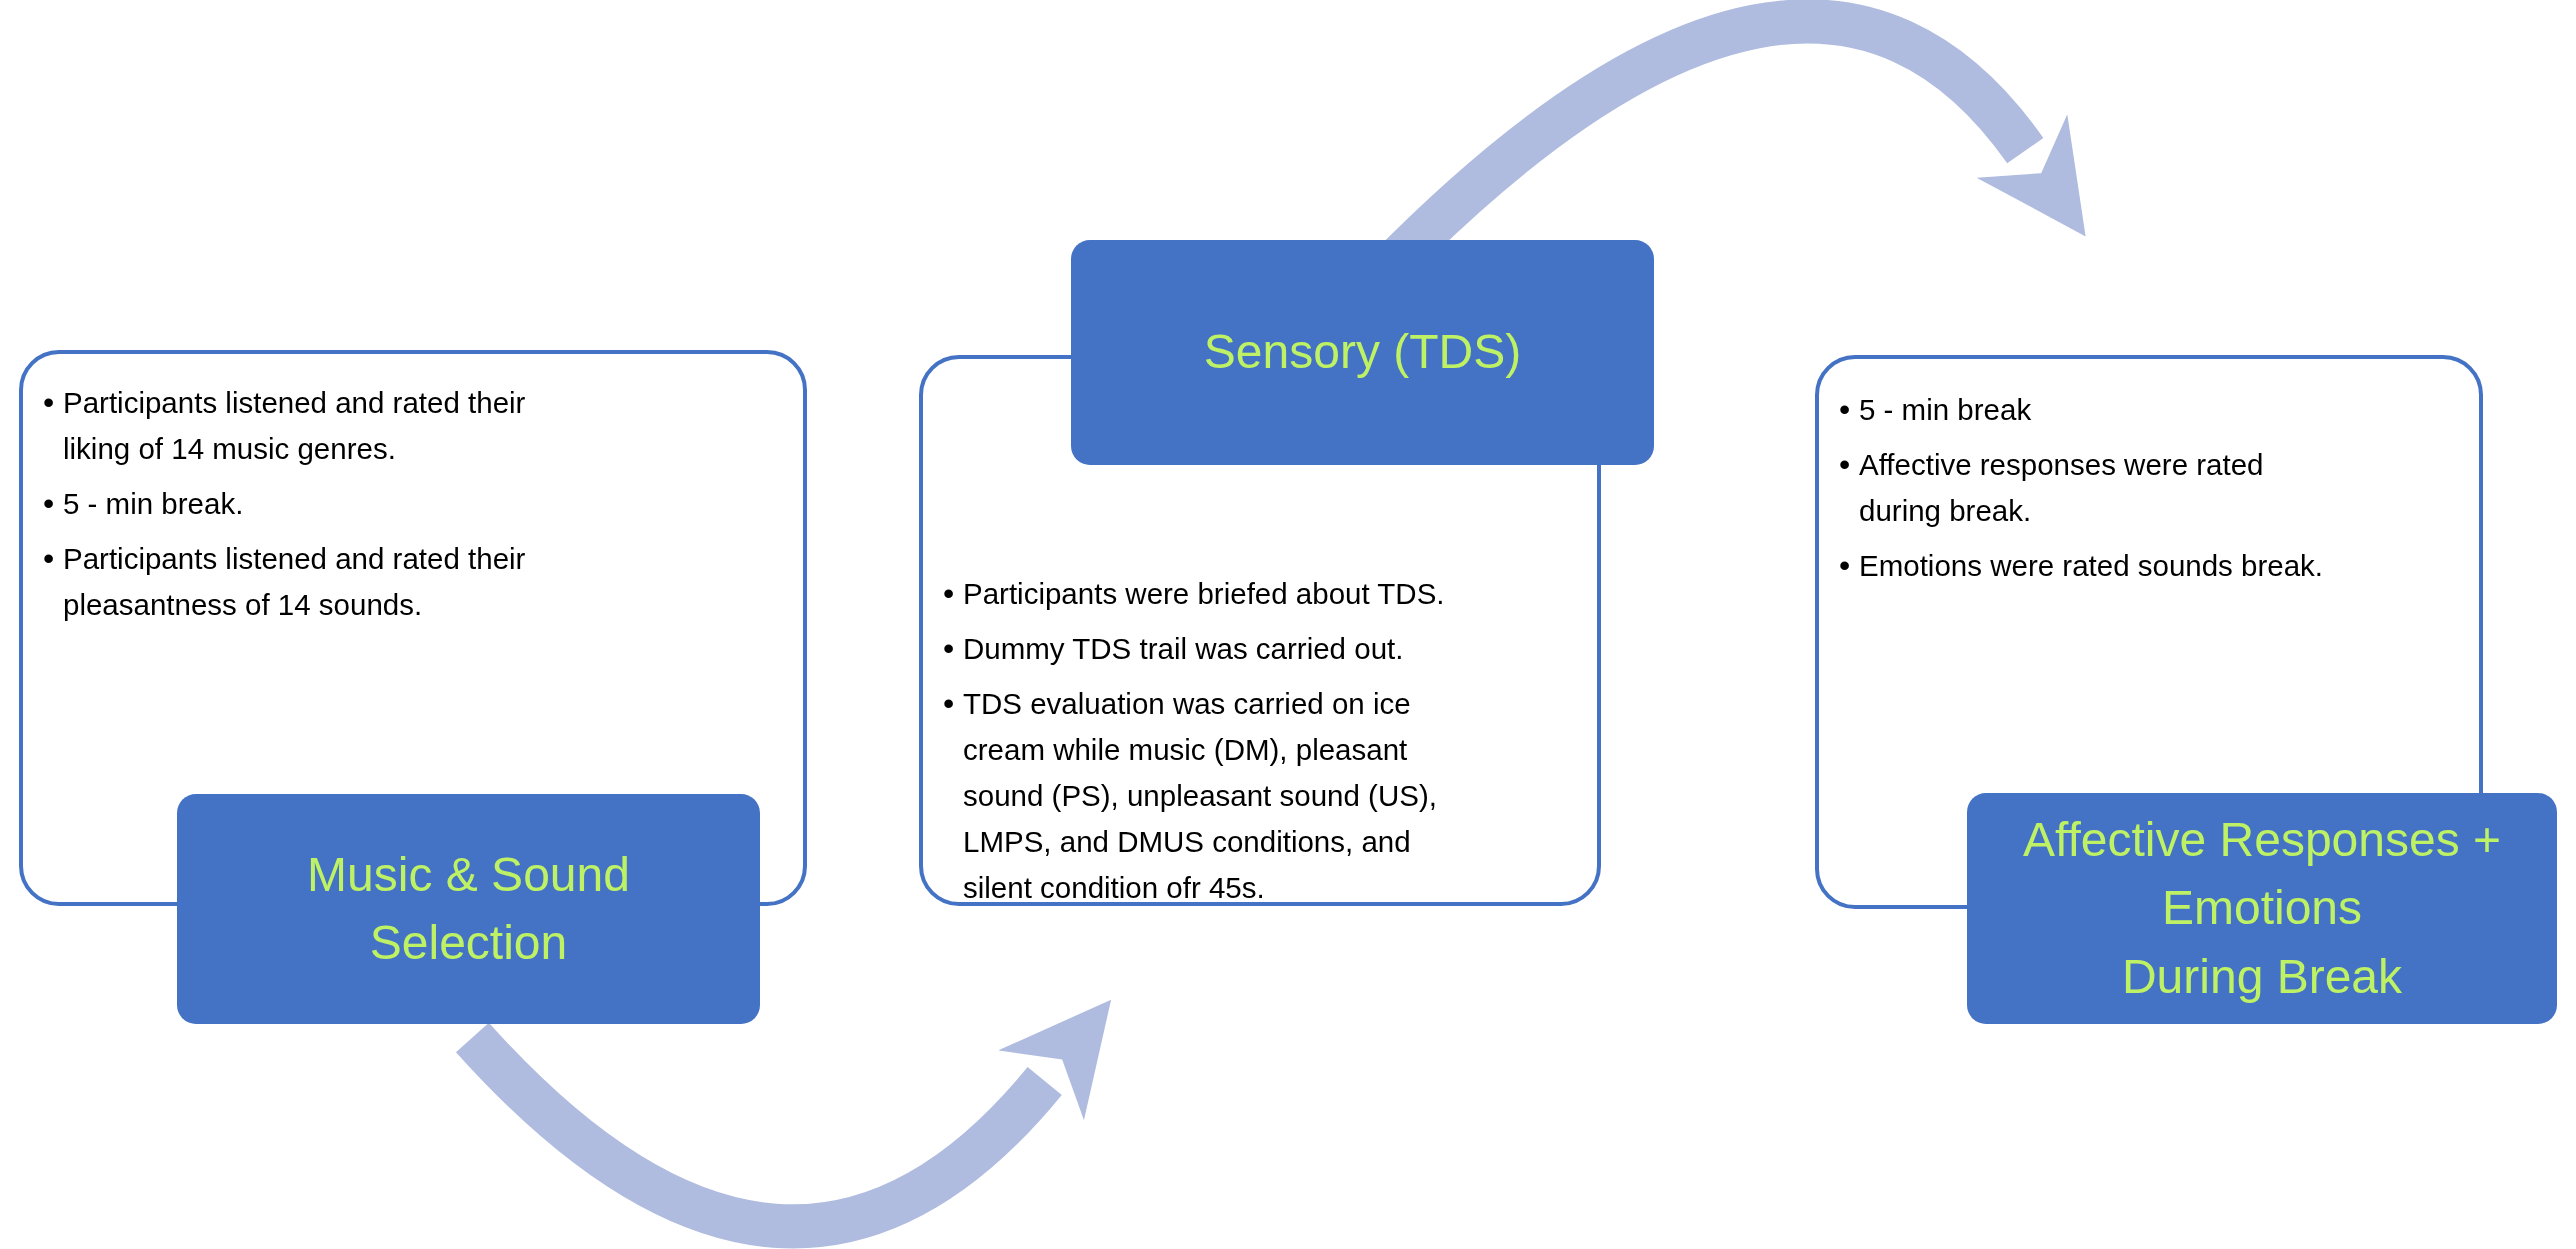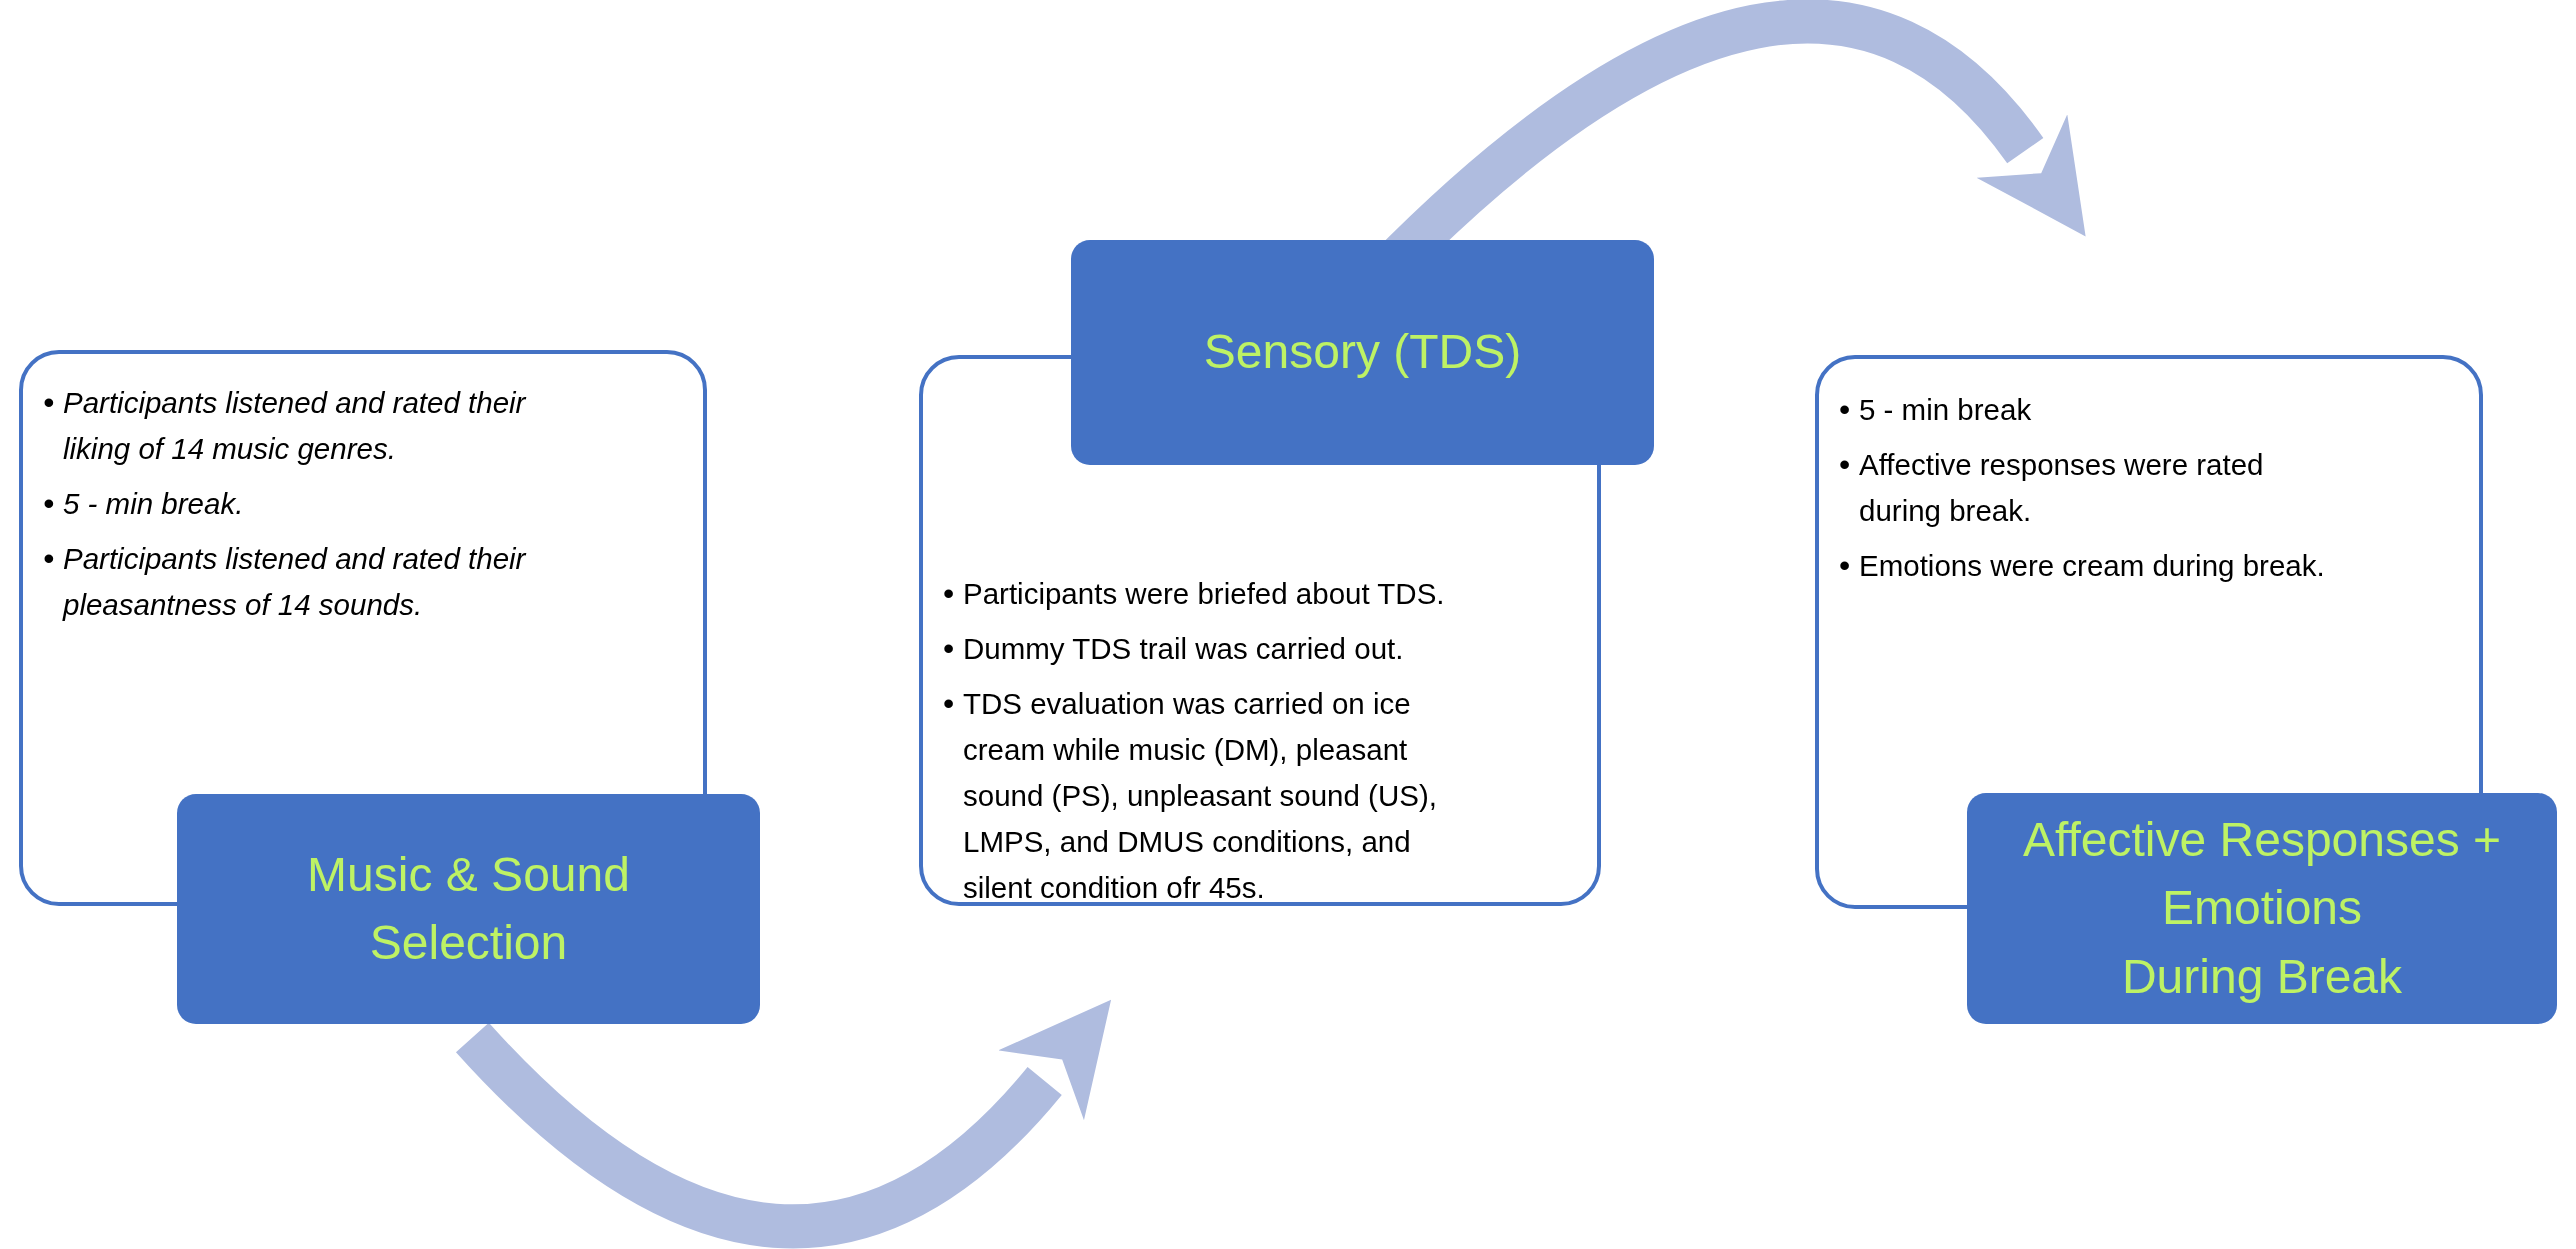--- a/index.html
+++ b/index.html
@@ -28,21 +28,21 @@
     stroke-linecap: butt;
   }
   .panel {
     position: absolute;
     background: #ffffff;
     border: 4.7px solid #4472C4;
     border-radius: 40px;
     z-index: 1;
     box-sizing: border-box;
   }
-  #panel-1 { left: 19px;   top: 350px; width: 688px; height: 556px; font-style: italic; }
+  #panel-1 { left: 19px;   top: 350px; width: 788px; height: 556px; }
   #panel-2 { left: 919px; top: 355px; width: 682px; height: 551px; }
   #panel-3 { left: 1815px; top: 355px; width: 668px;  height: 554px; }
   .body {
     position: absolute;
     left: 20px;
     right: 10.7px;
     color: #000000;
     font-size: 29.5px;
     line-height: 46px;
   }
@@ -117,21 +117,21 @@
 LMPS, and DMUS conditions, and
 silent condition ofr 45s.</span></div>
     </div>
   </div>
 
   <div class="panel" id="panel-3">
     <div class="body">
       <div class="item"><span class="b">•</span><span class="t">5 - min break</span></div>
       <div class="item"><span class="b">•</span><span class="t">Affective responses were rated
 during break.</span></div>
-      <div class="item"><span class="b">•</span><span class="t">Emotions were cream during break.</span></div>
+      <div class="item"><span class="b">•</span><span class="t">Emotions were rated sounds break.</span></div>
     </div>
   </div>
 
   <div class="titlebox" id="title-1">
     <span>Music &amp; Sound
 Selection</span>
   </div>
 
   <div class="titlebox" id="title-2">
     <span>Sensory (TDS)</span>

